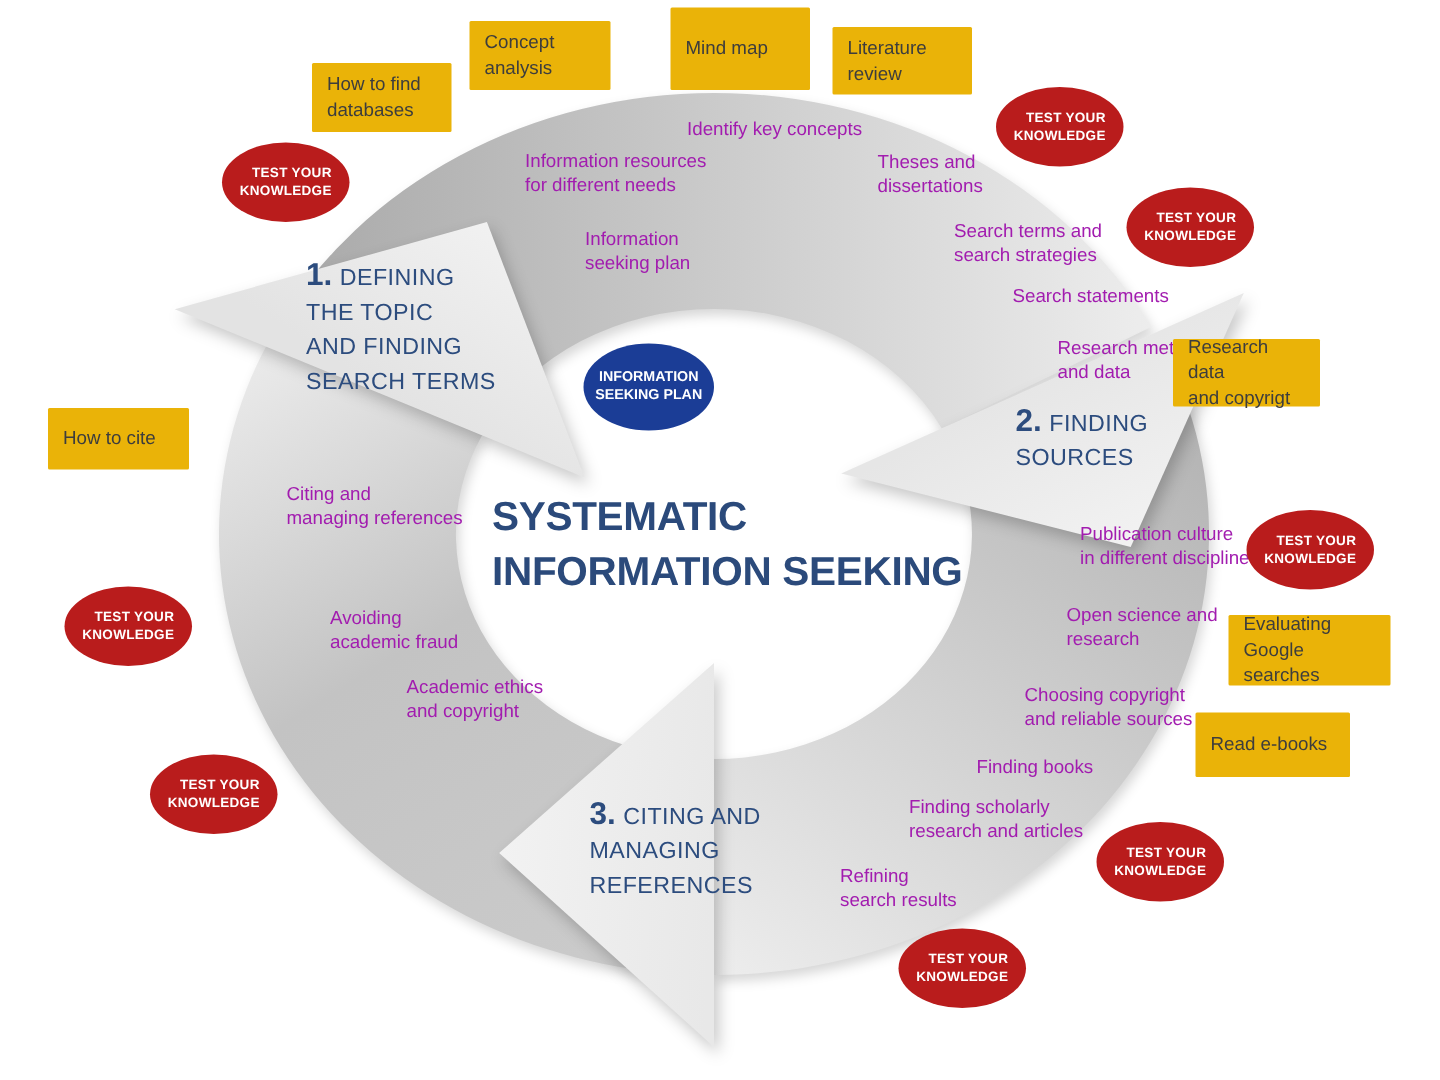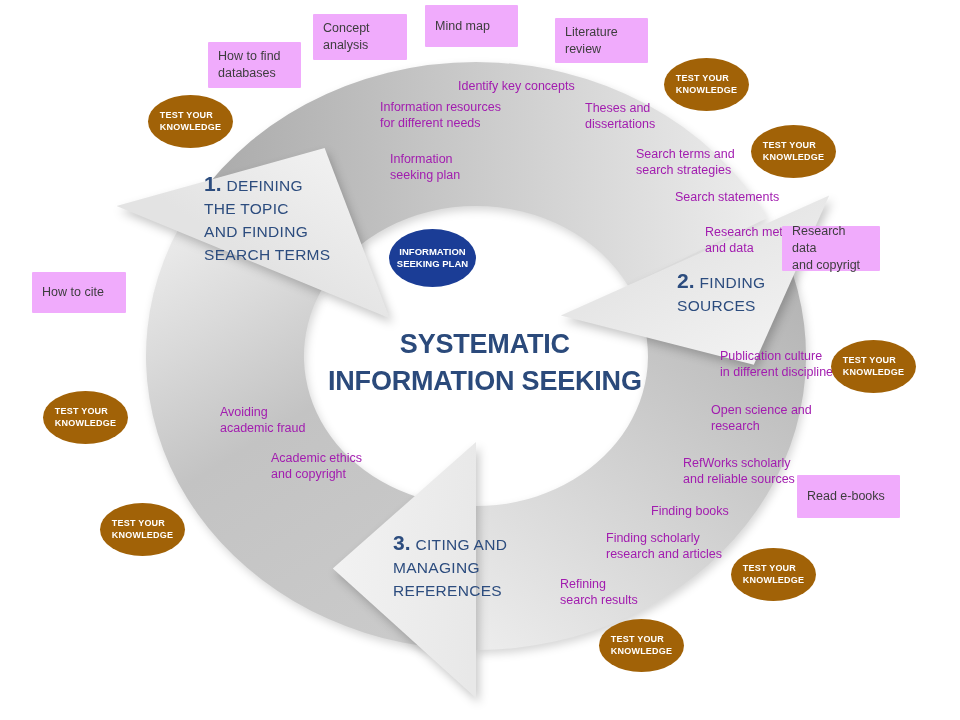--- a/index.html
+++ b/index.html
@@ -9,45 +9,45 @@
   }
   #cycle{position:absolute;left:0;top:0;}
   #cycle path[data-name="cycle-arrow-body"]{filter:drop-shadow(2px 4px 4px rgba(0,0,0,0.16));}
   #cycle path[data-name="cycle-arrow-head"]{filter:drop-shadow(3px 5px 5px rgba(0,0,0,0.22));}
 
   .topic{
     position:absolute;font-weight:normal;font-size:12.5px;line-height:16px;
     color:#a21caf;white-space:pre-line;margin-left:48px;
   }
   .box{
-    position:absolute;background:#f0abfc;color:#3d3d3d;font-size:12.5px;line-height:17px;
+    position:absolute;background:#eab308;color:#3d3d3d;font-size:12.5px;line-height:17px;
     display:flex;align-items:center;padding:4px 10px;box-sizing:border-box;
     white-space:pre-line;border-radius:1px;
   }
   .badge{
     position:absolute;width:85px;height:53px;border-radius:50%;
-    background:#a16207;color:#ffffff;font-weight:bold;font-size:9px;line-height:11.5px;
+    background:#b91c1c;color:#ffffff;font-weight:bold;font-size:9px;line-height:11.5px;
     letter-spacing:.2px;display:flex;align-items:center;justify-content:center;
-    text-align:left;white-space:pre-line;cursor:pointer;
+    text-align:right;white-space:pre-line;cursor:pointer;
   }
   .bluebadge{
     position:absolute;width:87px;height:58px;border-radius:50%;
     background:#1B3D96;color:#ffffff;font-weight:bold;font-size:9.5px;line-height:12px;
     display:flex;align-items:center;justify-content:center;text-align:center;
     white-space:pre-line;cursor:pointer;
   }
   .sec{
     position:absolute;color:#2C4C7E;font-size:15.5px;line-height:23px;
     letter-spacing:.3px;
   }
   .sec .sectext{white-space:pre-line;}
   .secnum{font-size:21px;font-weight:bold;margin-right:5px;letter-spacing:0;}
   .title{
     position:absolute;left:328px;top:326px;color:#2B4A7B;font-size:27px;line-height:37px;
-    font-weight:bold;white-space:pre-line;letter-spacing:-0.2px;text-align:center;
+    font-weight:bold;white-space:pre-line;letter-spacing:-0.2px;
   }
 </style>
 </head>
 <body>
 
 <div id="stage" data-name="slide">
 
   <svg id="cycle" data-name="cycle-diagram" width="960" height="720" viewBox="0 0 960 720">
     <defs>
       <linearGradient id="gTop" gradientUnits="userSpaceOnUse" x1="184" y1="218" x2="767" y2="218">
@@ -79,42 +79,44 @@
     </defs>
   <path d="M 184.6 218.0 A 330 294 0 0 1 767.4 218.0 L 627.9 285.6 A 172 150 0 0 0 324.1 285.6 Z" fill="url(#gTop)" data-name="cycle-arrow-body"></path>
       <path d="M 786.1 255.4 A 330 294 0 0 1 476.0 650.0 L 476.0 506.0 A 172 150 0 0 0 637.6 304.7 Z" fill="url(#gRight)" data-name="cycle-arrow-body"></path>
       <path d="M 441.5 648.4 A 330 294 0 0 1 179.4 227.1 L 321.4 290.2 A 172 150 0 0 0 458.0 505.2 Z" fill="url(#gLeft)" data-name="cycle-arrow-body"></path>
       <path d="M 829.2 195.4 L 753.8 364.7 L 560.8 315.6 Z" fill="url(#gHeadTop)" data-name="cycle-arrow-head"></path>
       <path d="M 476.0 698.0 L 332.8 568.6 L 476.0 442.0 Z" fill="url(#gHeadBottom)" data-name="cycle-arrow-head"></path>
       <path d="M 116.5 206.1 L 324.6 148.0 L 389.7 318.3 Z" fill="url(#gHeadLeft)" data-name="cycle-arrow-head"></path>
     </svg>
 
   <div class="topic" style="left:410px;top:78px" data-name="topic-label">Identify key concepts</div>
-  <div class="topic" style="left:332px;top:99px" data-name="topic-label">Information resources
+  <div class="topic" style="left:302px;top:99px" data-name="topic-label">Information resources
 for different needs</div>
   <div class="topic" style="left:342px;top:151px" data-name="topic-label">Information
 seeking plan</div>
   <div class="topic" style="left:537px;top:100px" data-name="topic-label">Theses and
 dissertations</div>
   <div class="topic" style="left:588px;top:146px" data-name="topic-label">Search terms and
 search strategies</div>
   <div class="topic" style="left:627px;top:189px" data-name="topic-label">Search statements</div>
   <div class="topic" style="left:657px;top:224px" data-name="topic-label">Research methods
 and data</div>
   <div class="topic" style="left:672px;top:348px" data-name="topic-label">Publication culture
 in different disciplines</div>
   <div class="topic" style="left:663px;top:402px" data-name="topic-label">Open science and
 research</div>
-  <div class="topic" style="left:635px;top:455px" data-name="topic-label">RefWorks scholarly
+  <div class="topic" style="left:635px;top:455px" data-name="topic-label">Choosing copyright
 and reliable sources</div>
   <div class="topic" style="left:603px;top:503px" data-name="topic-label">Finding books</div>
   <div class="topic" style="left:558px;top:530px" data-name="topic-label">Finding scholarly
 research and articles</div>
   <div class="topic" style="left:512px;top:576px" data-name="topic-label">Refining
 search results</div>
+  <div class="topic" style="left:143px;top:321px" data-name="topic-label">Citing and
+managing references</div>
   <div class="topic" style="left:172px;top:404px" data-name="topic-label">Avoiding
 academic fraud</div>
   <div class="topic" style="left:223px;top:450px" data-name="topic-label">Academic ethics
 and copyright</div>
 
   <div class="sec" style="left:204px;top:172px;width:135px" data-name="section-heading-1">
     <span class="secnum" data-name="section-number">1.</span><span class="sectext">DEFINING
 THE TOPIC
 AND FINDING
 SEARCH TERMS</span>
@@ -147,23 +149,25 @@
 KNOWLEDGE</div>
   <div class="badge" style="left:100px;top:503px" data-name="test-your-knowledge-badge">TEST YOUR
 KNOWLEDGE</div>
   <div class="badge" style="left:731px;top:548px" data-name="test-your-knowledge-badge">TEST YOUR
 KNOWLEDGE</div>
   <div class="badge" style="left:599px;top:619px" data-name="test-your-knowledge-badge">TEST YOUR
 KNOWLEDGE</div>
 
   <div class="box" style="left:313px;top:14px;width:94px;height:46px" data-name="box-concept-analysis">Concept
 analysis</div>
-  <div class="box" style="left:425px;top:5px;width:93px;height:42px" data-name="box-mind-map">Mind map</div>
+  <div class="box" style="left:447px;top:5px;width:93px;height:55px" data-name="box-mind-map">Mind map</div>
   <div class="box" style="left:555px;top:18px;width:93px;height:45px" data-name="box-literature-review">Literature
 review</div>
   <div class="box" style="left:208px;top:42px;width:93px;height:46px" data-name="box-how-to-find-databases">How to find
 databases</div>
   <div class="box" style="left:782px;top:226px;width:98px;height:45px" data-name="box-research-data-copyright">Research data
 and copyrigt</div>
   <div class="box" style="left:32px;top:272px;width:94px;height:41px" data-name="box-how-to-cite">How to cite</div>
+  <div class="box" style="left:819px;top:410px;width:108px;height:47px" data-name="box-evaluating-google-searches">Evaluating
+Google searches</div>
   <div class="box" style="left:797px;top:475px;width:103px;height:43px" data-name="box-read-ebooks">Read e-books</div>
 
 </div>
 
 </body></html>

